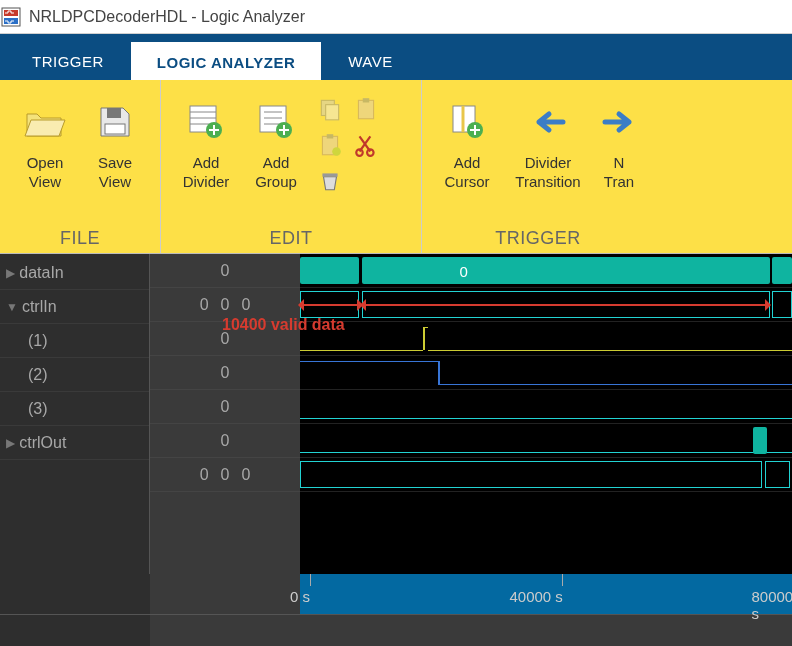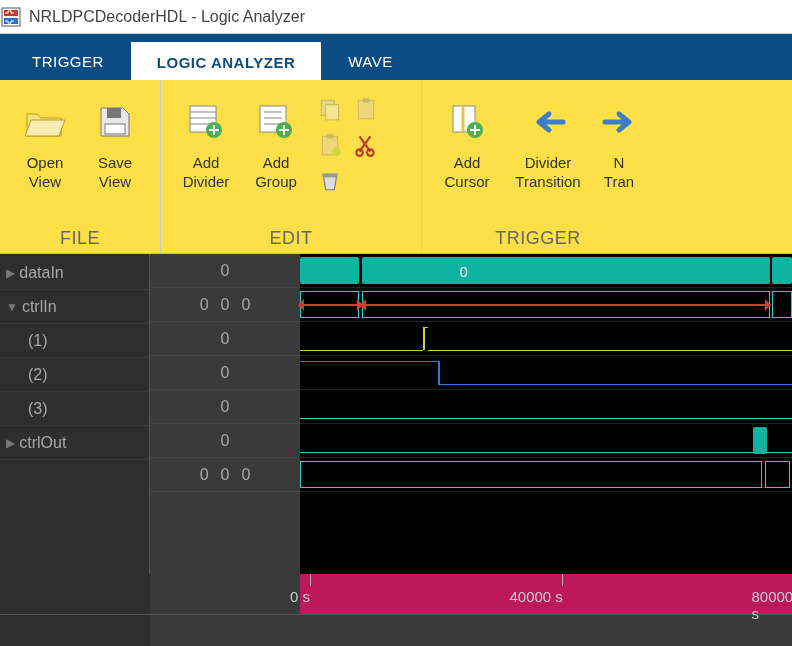--- a/index.html
+++ b/index.html
@@ -157,21 +157,21 @@
     position:absolute; top:3px; bottom:3px;
     border: 1px solid #22d3d3; border-radius: 0;
     background: transparent;
   }
   .line-flat { position:absolute; left:0; right:0; height:1px; }
   .line-yellow { background:#cccc33; }
   .line-blue { background:#3875d6; }
   .line-teal { background:#22d3d3; }
   .ruler {
     height: 40px;
-    background: #be185d;
+    background: #0369a1;
     display:flex;
     position: relative;
     color:#ccc;
     font-size:15px;
   }
   .ruler .sigpad { width:150px; background:#2e2e2e;}
   .ruler .valpad { width:150px; background:#3a3a3a;}
   .ruler .ticks { flex:1; position:relative; }
   .tick { position:absolute; top:0; }
   .tick:before { content:""; display:block; width:1px; height:12px; background:#aaa; margin:0 auto; }
@@ -464,20 +464,21 @@
     <div class="waverow">
       <div class="line-flat line-teal" style="top:28px; left:0; right:0;"></div>
       <div class="seg teal" style="left:92%; width:3%;"></div>
     </div>
 
     <div class="waverow">
       <div class="seg-outline" style="left:0; width:94%;"></div>
       <div class="seg-outline" style="left:94.5%; width:5%;"></div>
     </div>
 
+    <div class="annot" style="left:-78px; top:62px;">10400 valid data</div>
   </div>
 </div>
 
 <div class="ruler">
   <div class="sigpad"></div>
   <div class="valpad"></div>
   <div class="ticks">
     <div class="tick" style="left:0%;">
         <span>0 s</span>
       </div>

